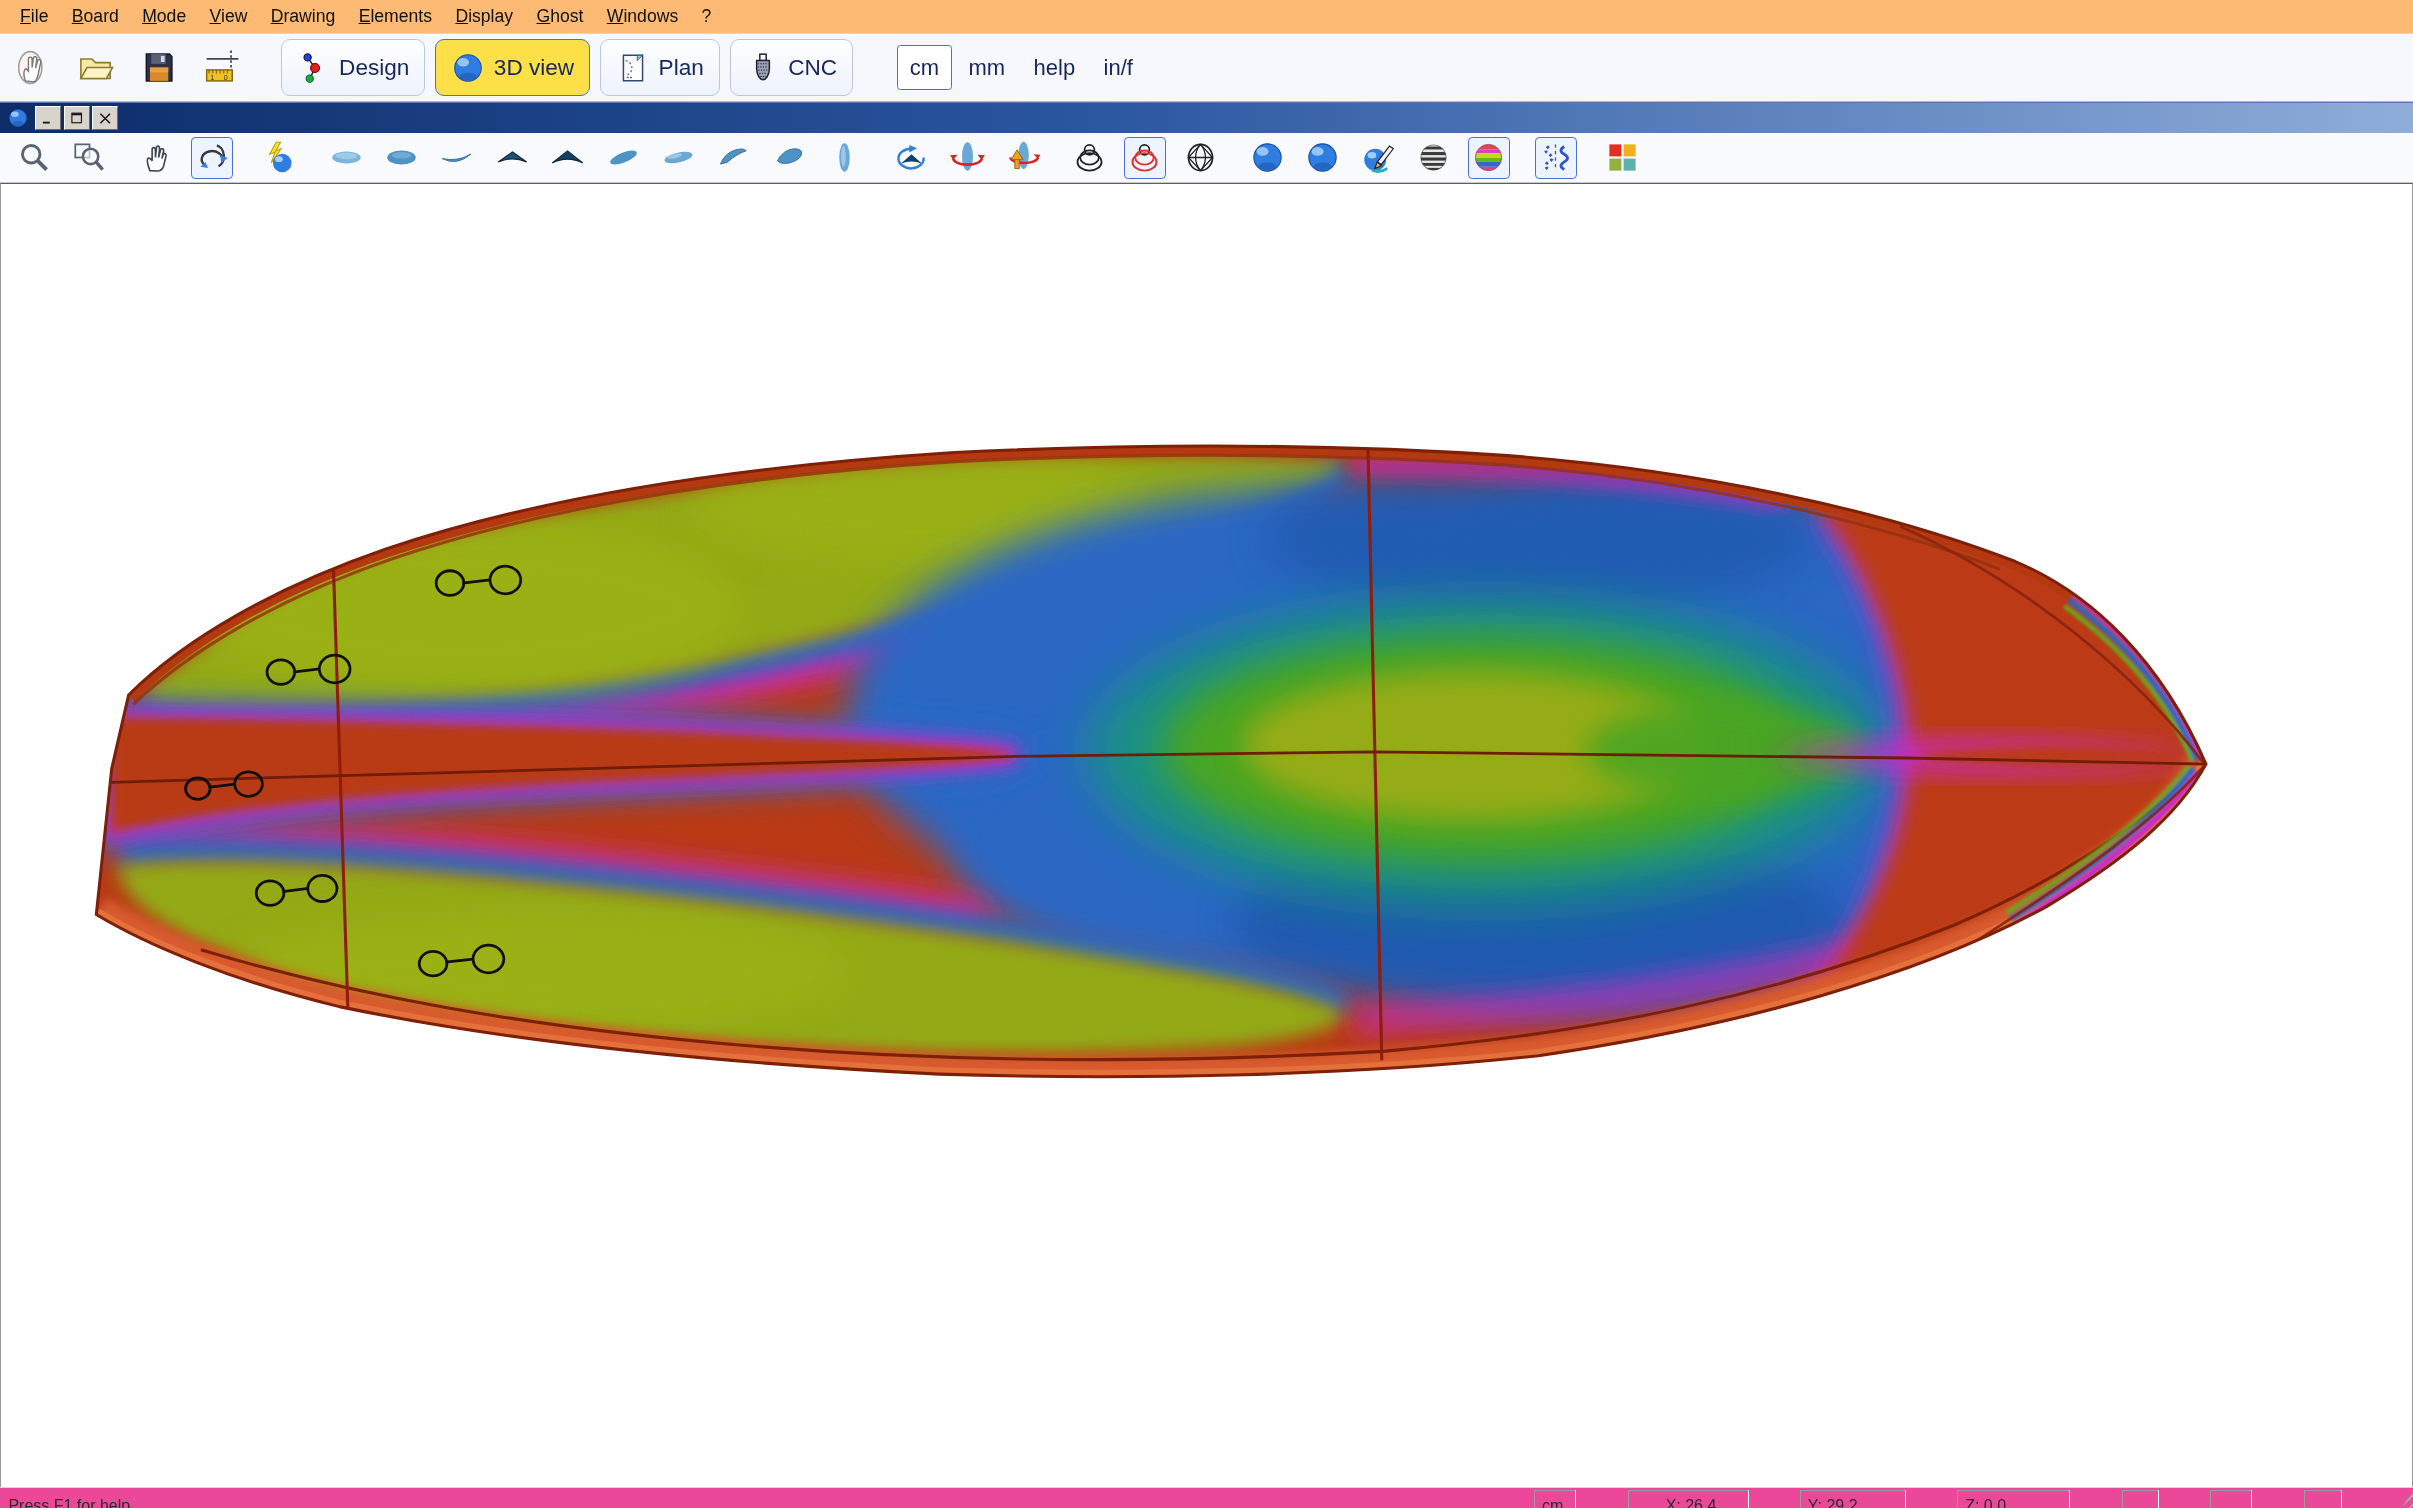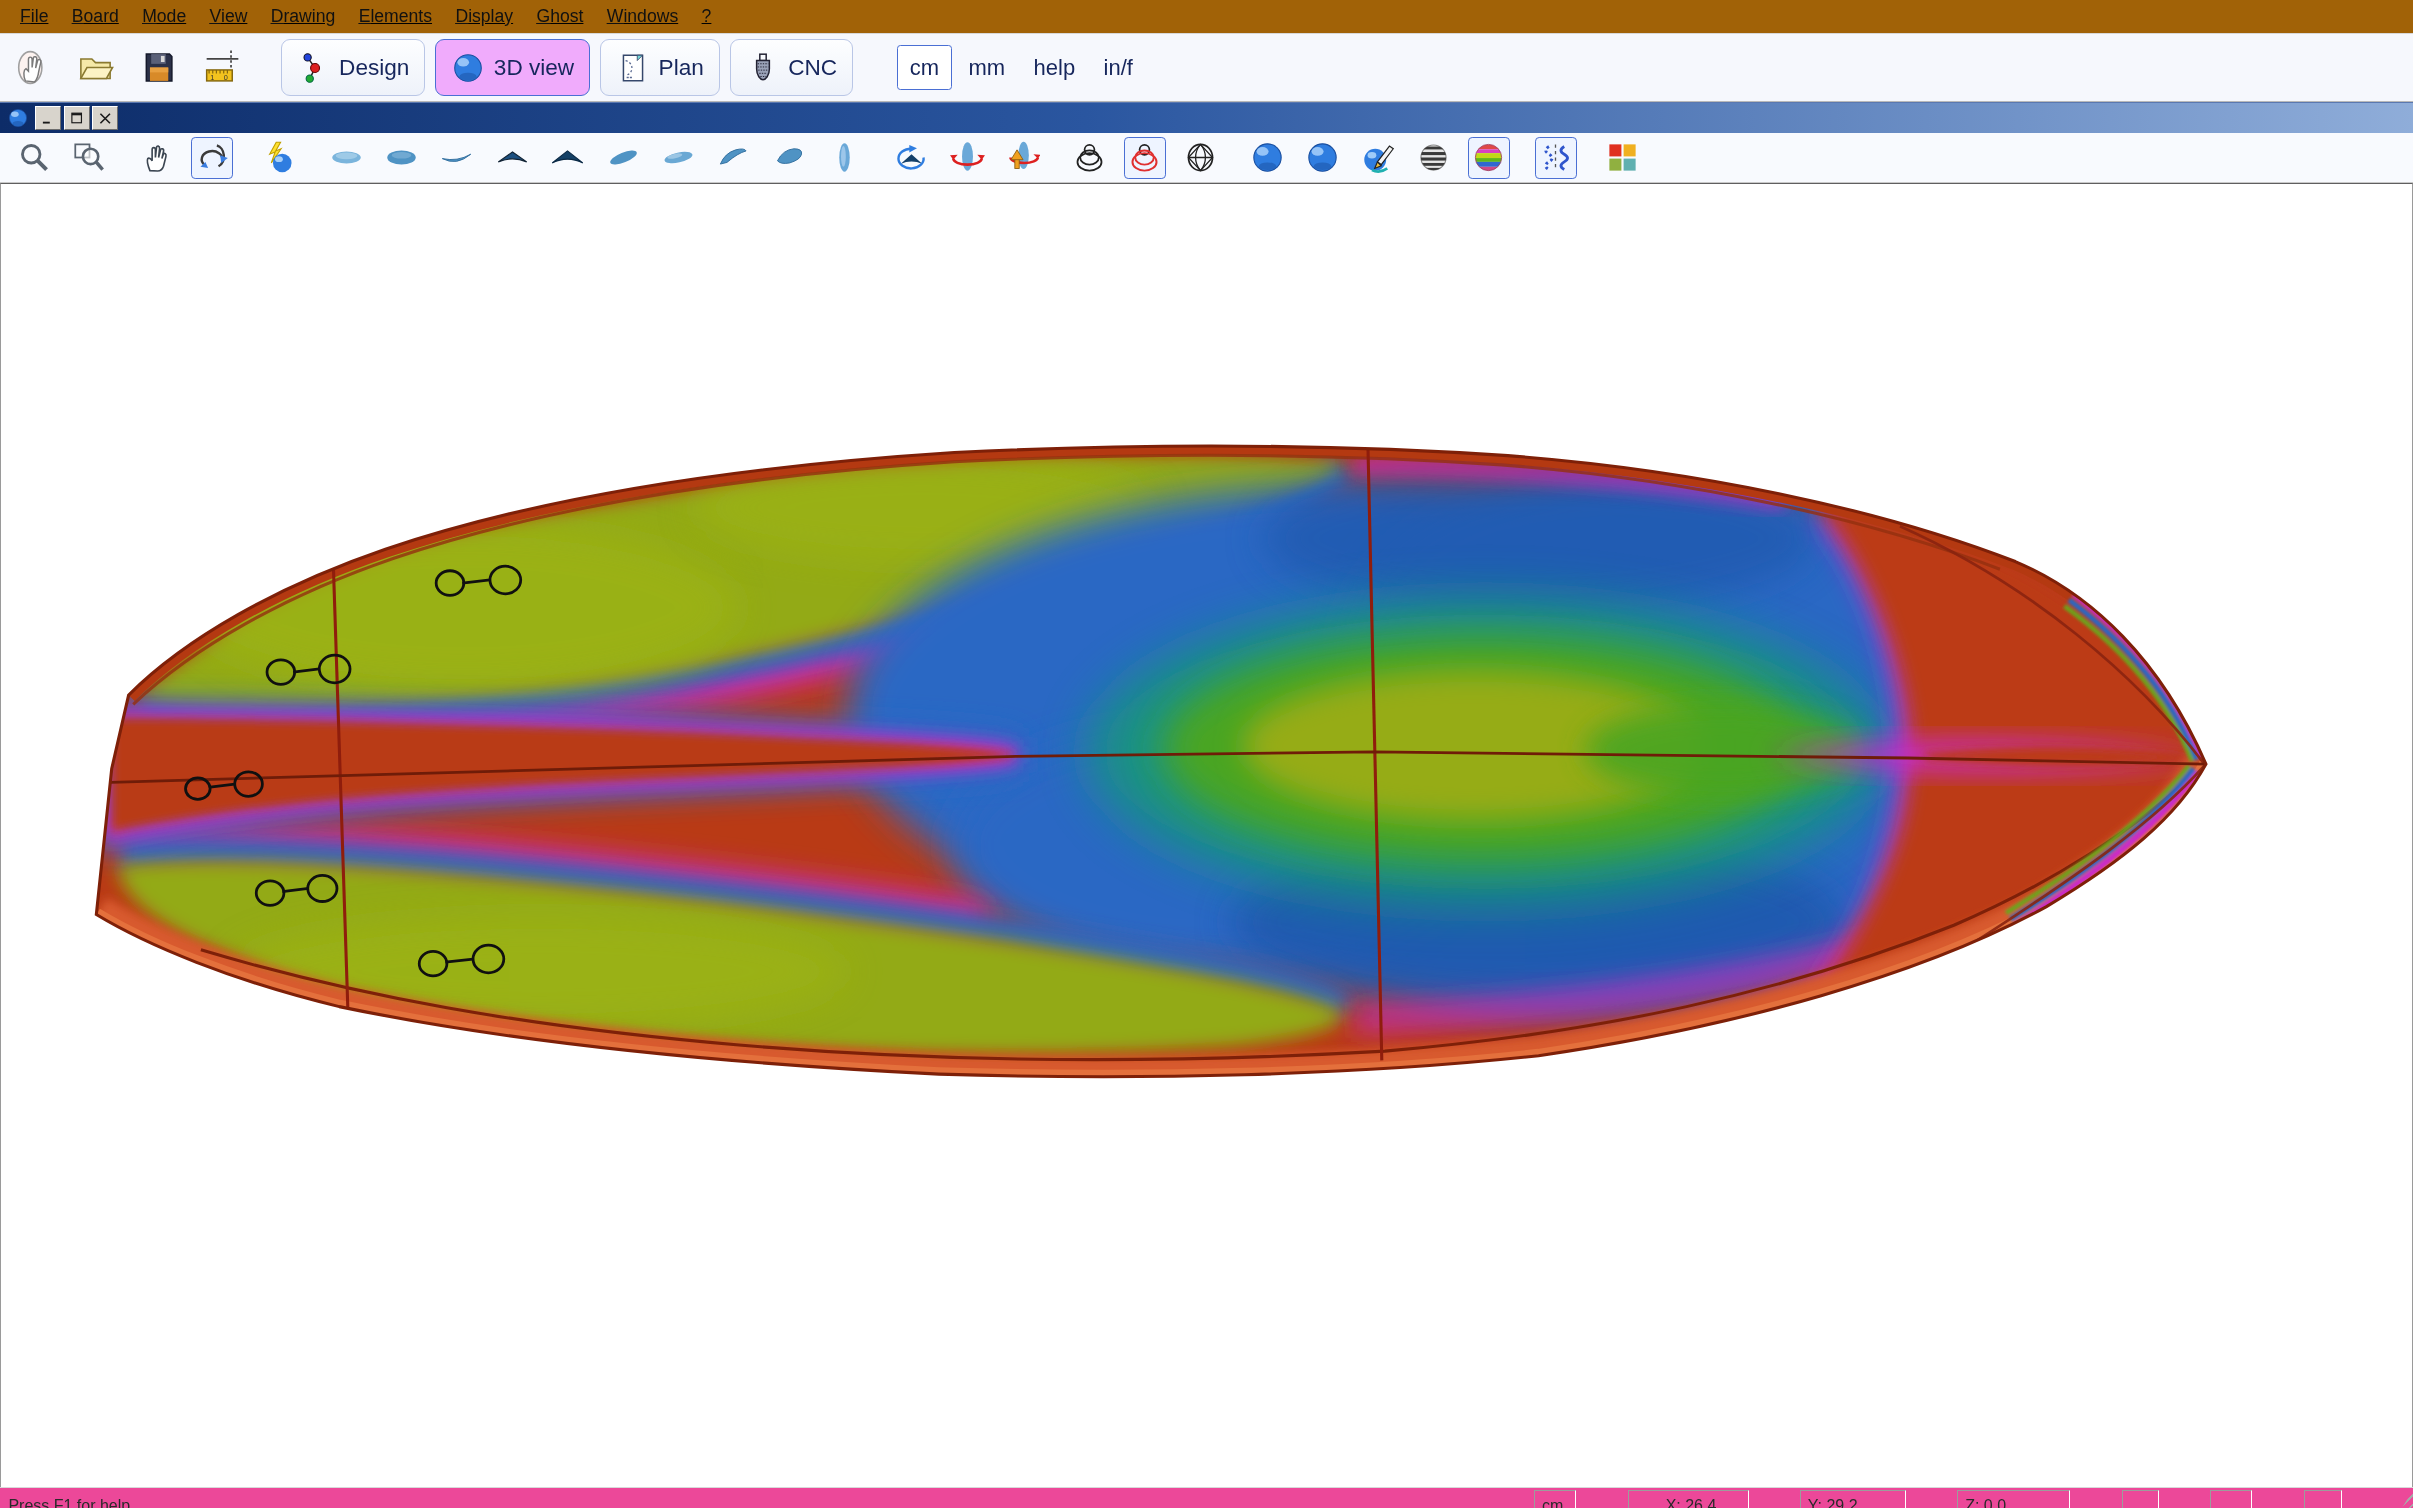--- a/index.html
+++ b/index.html
@@ -1,35 +1,35 @@
 <!DOCTYPE html>
 <html style="font-size:13.4px"><head>
 <meta charset="utf-8">
 <style>
   * { margin:0; padding:0; box-sizing:border-box; }
   html,body { width:2413px; height:1508px; overflow:hidden; }
   body { font-family:"Liberation Sans", sans-serif; background:#f4f6fb; }
 
   
-  .menubar { height:34px; background:#a16207; display:flex; align-items:center;
-             padding-left:8.4px; border-bottom:0.8px solid #d8d8d8;text-decoration:underline; }
+  .menubar { height:34px; background:#fdba74; display:flex; align-items:center;
+             padding-left:8.4px; border-bottom:0.8px solid #d8d8d8; }
   .menu-item { font-size:17.6px; color:#111; padding:0 11.7px; cursor:default; }
   .menu-item .u { text-decoration:underline; }
 
   
   .toolbar-main { height:68px; background:#f6f8fd; display:flex; align-items:center;
                   border-bottom:1.7px solid #b9b9b9; }
   .file-tools { display:flex; align-items:center; gap:23.5px; padding:0 15px 0 11.7px; }
   .file-tool { width:40px; height:47px; display:flex; align-items:center; justify-content:center; }
   .file-tool svg { width:39px; height:39px; }
   .mode-buttons { display:flex; align-items:center; gap:10px; margin-left:23.5px; }
   .mode-btn { height:57px; min-width:117px; padding:0 15px; display:flex; align-items:center; gap:8.4px;
               background:linear-gradient(180deg,#fdfeff,#eef2fa); border:0.8px solid #b9c6e6;
               border-radius:9px; font-size:22.6px; color:#16265c; }
-  .mode-btn.sel { border:1.7px solid #4a6fd4; background:#f0abfc; }
+  .mode-btn.sel { border:1.7px solid #4a6fd4; background:#fde047; }
   .mode-btn svg { width:34px; height:34px; }
   .units { display:flex; align-items:center; gap:5px; margin-left:44px; font-size:22px; color:#16265c; }
   .unit { padding:8.4px 11.7px; }
   .unit.sel { background:#ffffff; border:1.7px solid #4a6fd4; border-radius:3.4px; }
 
   
   .titlebar { height:31px; background:linear-gradient(90deg,#0d2c68 0%,#2a56a0 45%,#8fadd9 100%);
               display:flex; align-items:center; padding:0 5px 0 6.7px; border-top:0.8px solid #5a78b0; }
   .titlebar .app-ico { width:22px; height:22px; margin-right:6.7px; flex:0 0 auto; }
   .title-text { color:#ffffff; font-size:17.6px; font-weight:bold; flex:1 1 auto;

